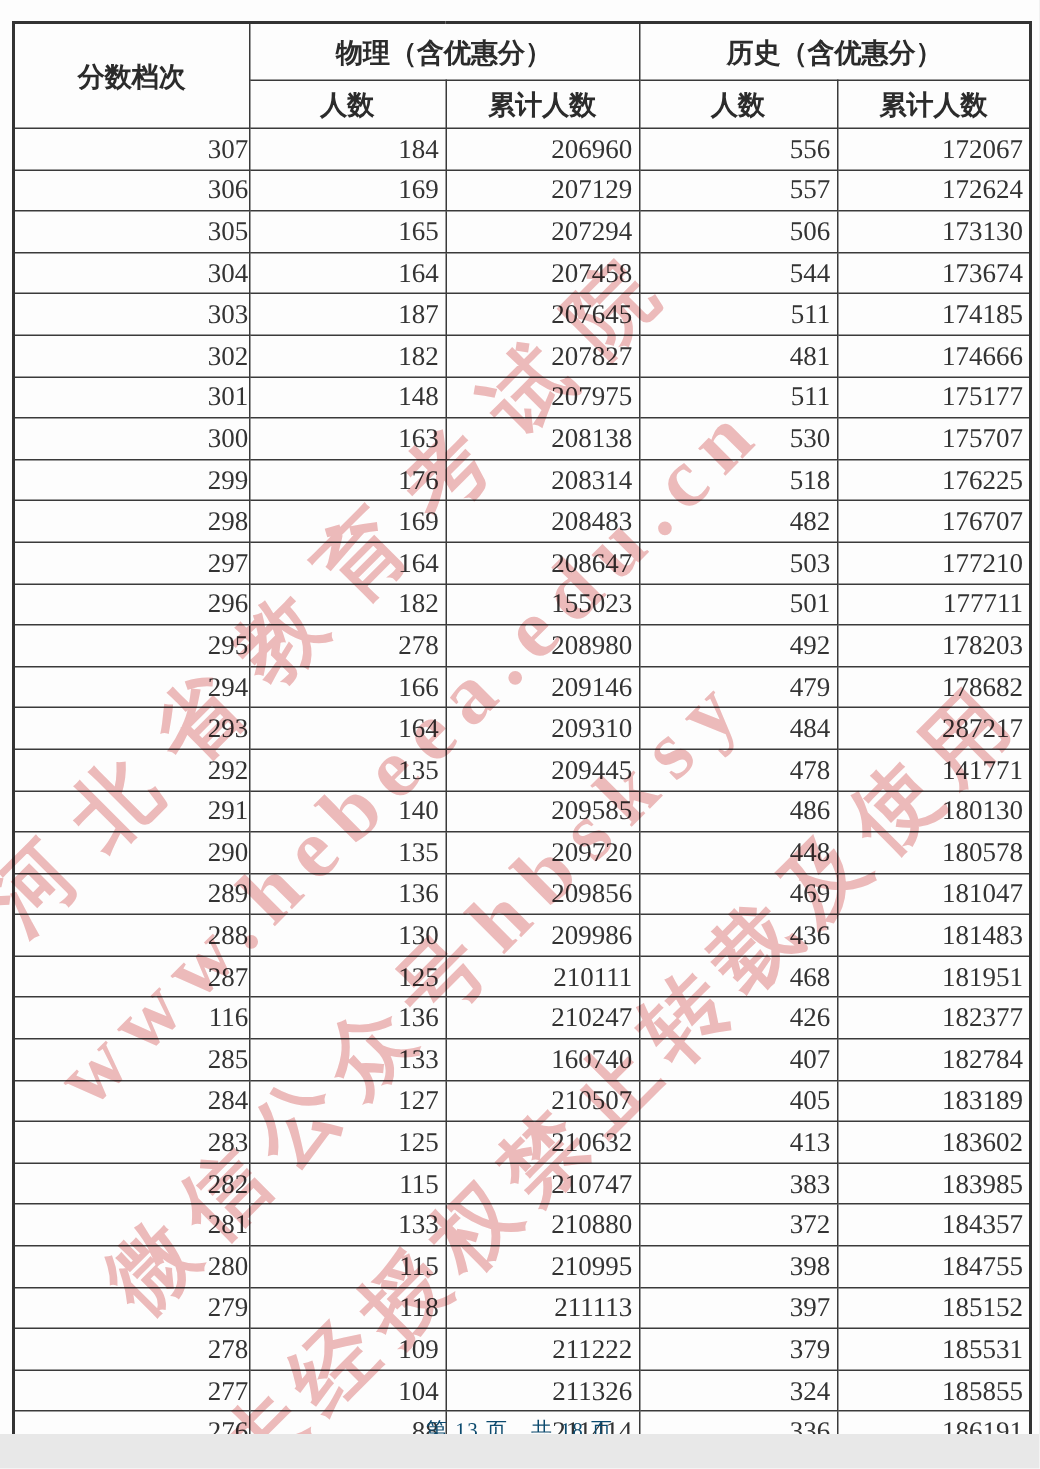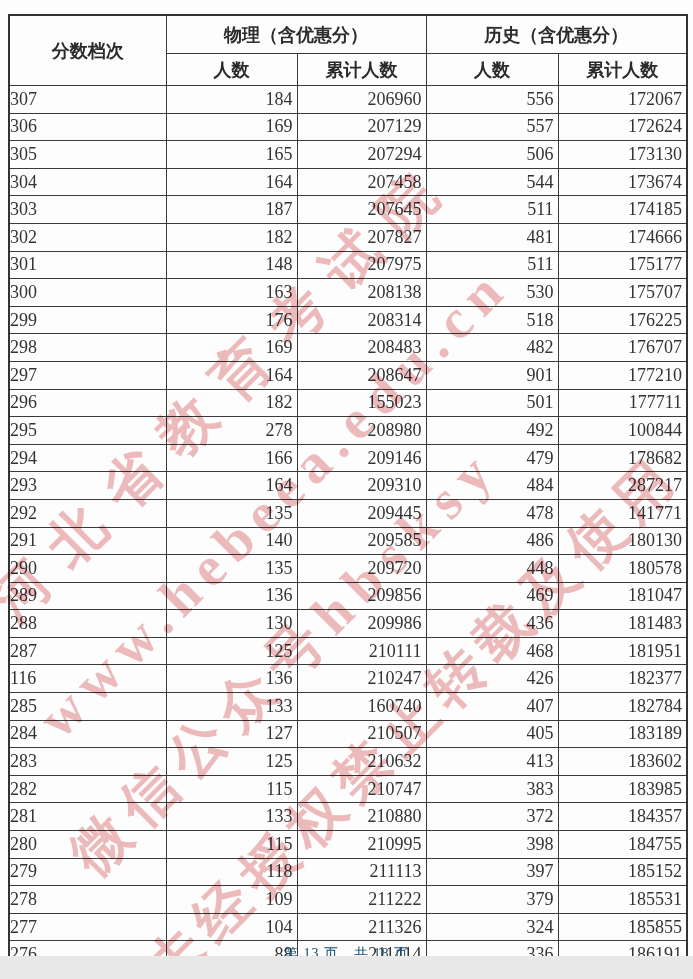--- a/index.html
+++ b/index.html
@@ -42,21 +42,21 @@
   }
   tr.group-row th { height:37px; }
   tr.sub-row th   { height:31px; }
 
   tbody td {
     height:26.6px;
     font-size:18px;
     color:#333;
     background:transparent;
   }
-  tbody td.score-cell { text-align:left; }
+  tbody td.score-cell { text-align:right; }
   tbody td.num-cell   { text-align:right; padding-right:4px; }
 
   
   .page-footer {
     position:absolute;
     left:0; top:945px; width:100%;
     text-align:center;
     font-size:14px;
     color:#0c4a6e;
     letter-spacing:1px;
@@ -180,36 +180,36 @@
           <td class="score-cell">298</td>
           <td class="num-cell">169</td>
           <td class="num-cell">208483</td>
           <td class="num-cell">482</td>
           <td class="num-cell">176707</td>
         </tr>
         <tr>
           <td class="score-cell">297</td>
           <td class="num-cell">164</td>
           <td class="num-cell">208647</td>
-          <td class="num-cell">901</td>
+          <td class="num-cell">503</td>
           <td class="num-cell">177210</td>
         </tr>
         <tr>
           <td class="score-cell">296</td>
           <td class="num-cell">182</td>
           <td class="num-cell">155023</td>
           <td class="num-cell">501</td>
           <td class="num-cell">177711</td>
         </tr>
         <tr>
           <td class="score-cell">295</td>
           <td class="num-cell">278</td>
           <td class="num-cell">208980</td>
           <td class="num-cell">492</td>
-          <td class="num-cell">100844</td>
+          <td class="num-cell">178203</td>
         </tr>
         <tr>
           <td class="score-cell">294</td>
           <td class="num-cell">166</td>
           <td class="num-cell">209146</td>
           <td class="num-cell">479</td>
           <td class="num-cell">178682</td>
         </tr>
         <tr>
           <td class="score-cell">293</td>

